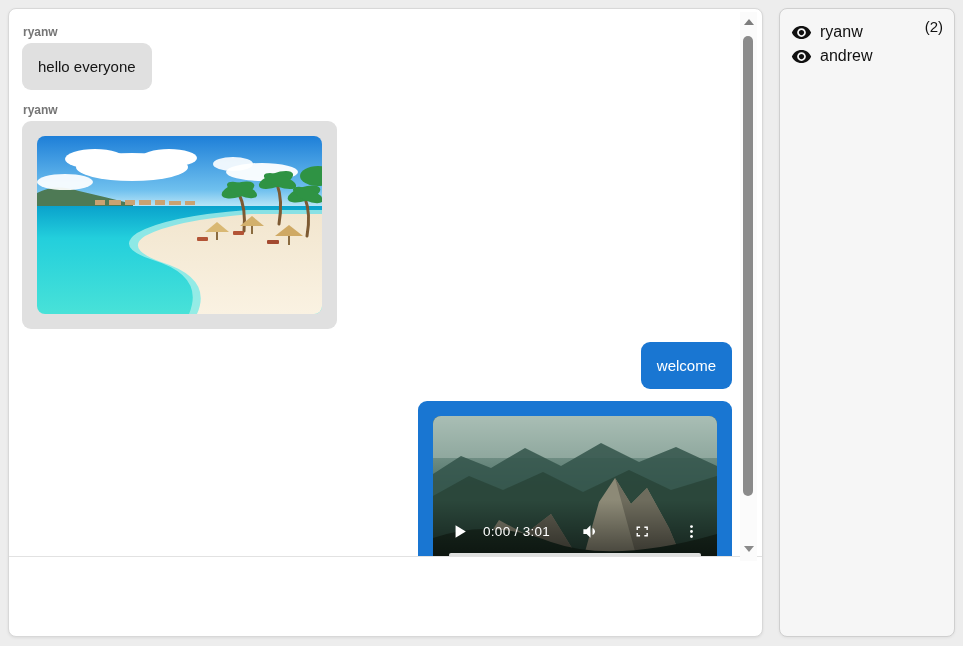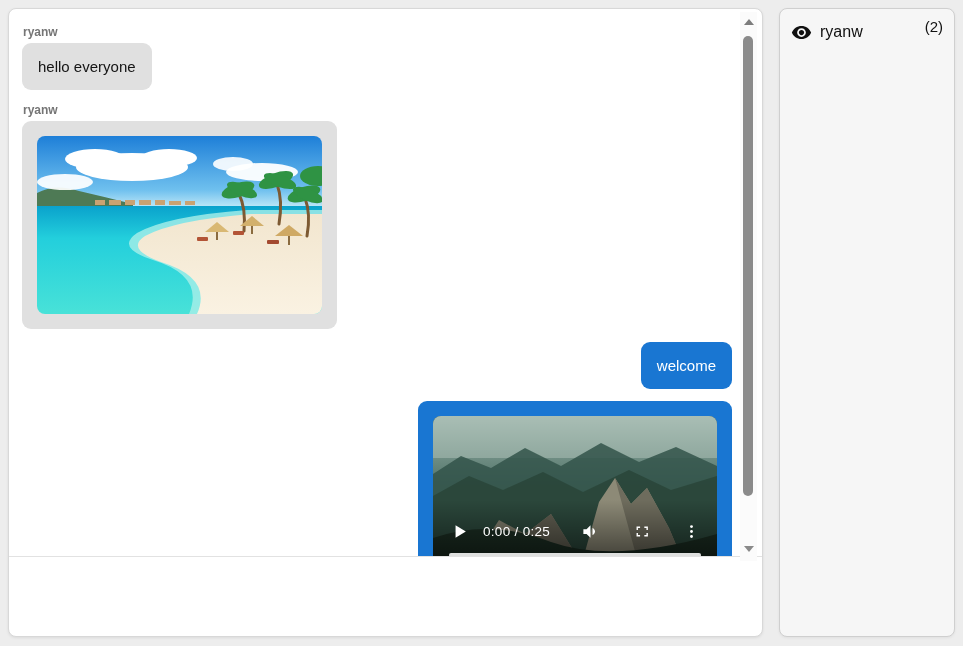--- a/index.html
+++ b/index.html
@@ -269,21 +269,21 @@
             <path d="M92 118 L118 98 L150 150 L100 150 Z" fill="#5f5d50"></path>
             <path d="M0 150 L0 122 Q58 102 118 126 Q180 148 284 118 L284 150 Z" fill="#1b2d22"></path>
             <rect y="84" width="284" height="66" fill="url(#fade)"></rect>
           </svg>
           <div class="video-controls">
             <button class="vc-btn">
               <svg class="vc-icon" viewBox="0 0 24 24">
                   <polygon points="7,4 20,12 7,20" fill="#ffffff"></polygon>
                 </svg>
             </button>
-            <span class="vc-time">0:00 / 0:25</span>
+            <span class="vc-time">0:00 / 3:01</span>
             <span class="vc-spacer"></span>
             <button class="vc-btn">
               <svg class="vc-icon" viewBox="0 0 24 24" fill="#ffffff">
                 <path d="M3 9v6h4l5 5V4L7 9H3z"></path>
                 <path d="M14.5 7.6v8.8c1.9-.8 3.2-2.5 3.2-4.4s-1.3-3.6-3.2-4.4z"></path>
               </svg>
             </button>
             <button class="vc-btn">
               <svg class="vc-icon small" viewBox="0 0 24 24" fill="#ffffff">
                 <path d="M7 10H5V5h5v2H7v3zM5 14h2v3h3v2H5v-5zm14 3h-3v2h5v-5h-2v3zM16 5v2h3v3h2V5h-5z"></path>
@@ -320,13 +320,19 @@
 <div class="side-panel">
   <div class="sp-count">(2)</div>
 
   <div class="user-row">
     <svg class="eye" viewBox="0 0 24 24">
       <path fill="#111111" fill-rule="evenodd" d="M12 4.5C7 4.5 2.73 7.61 1 12c1.73 4.39 6 7.5 11 7.5s9.27-3.11 11-7.5c-1.73-4.39-6-7.5-11-7.5zm0 12.5c-2.76 0-5-2.24-5-5s2.24-5 5-5 5 2.24 5 5-2.24 5-5 5zm0-8c-1.66 0-3 1.34-3 3s1.34 3 3 3 3-1.34 3-3-1.34-3-3-3z"></path>
     </svg>
     <span class="user-name">ryanw</span>
   </div>
 
+  <div class="user-row">
+    <svg class="eye" viewBox="0 0 24 24">
+      <path fill="#111111" fill-rule="evenodd" d="M12 4.5C7 4.5 2.73 7.61 1 12c1.73 4.39 6 7.5 11 7.5s9.27-3.11 11-7.5c-1.73-4.39-6-7.5-11-7.5zm0 12.5c-2.76 0-5-2.24-5-5s2.24-5 5-5 5 2.24 5 5-2.24 5-5 5zm0-8c-1.66 0-3 1.34-3 3s1.34 3 3 3 3-1.34 3-3-1.34-3-3-3z"></path>
+    </svg>
+    <span class="user-name">andrew</span>
+  </div>
 </div>
 
 </body></html>

